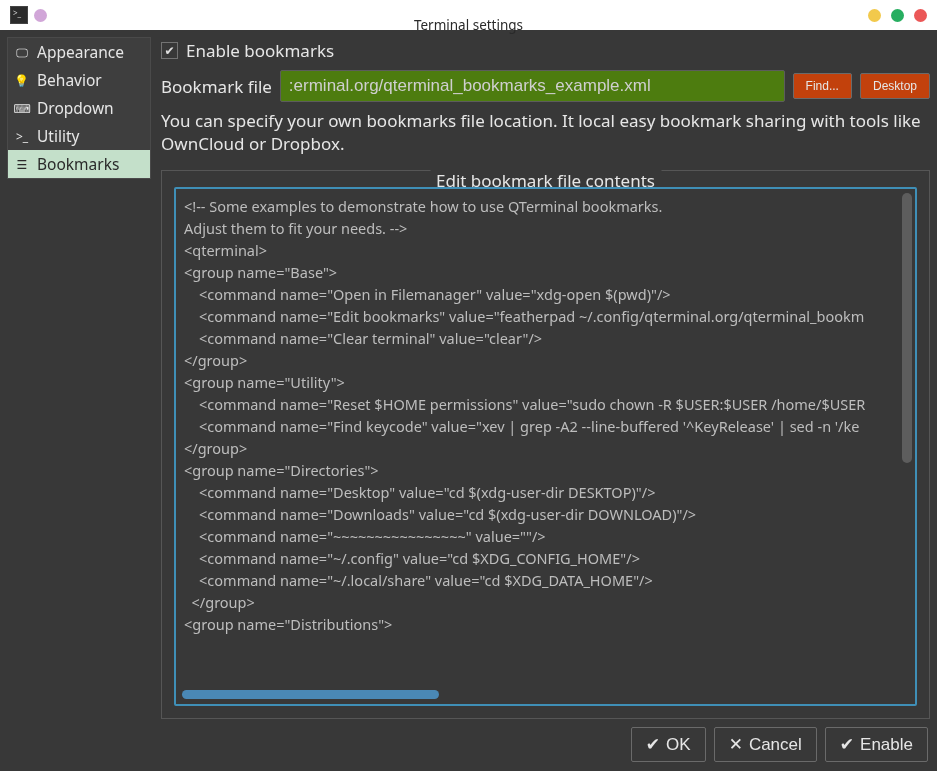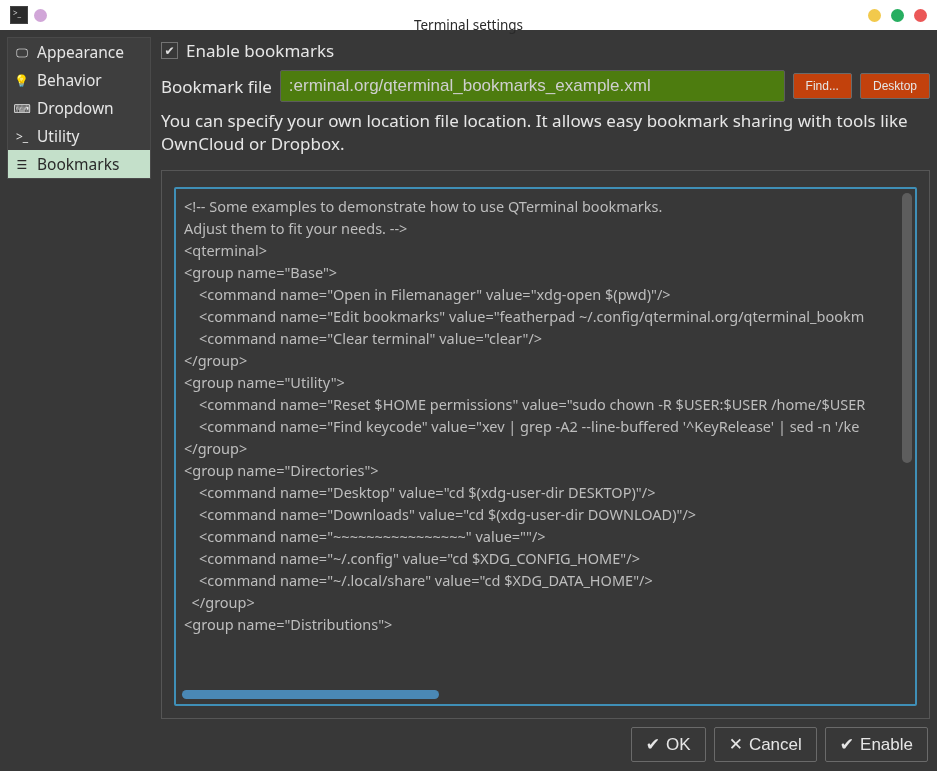--- a/index.html
+++ b/index.html
@@ -254,23 +254,24 @@
           <span class="label">Enable bookmarks</span>
         </div>
 
         <div class="row">
           <span class="field-label">Bookmark file</span>
           <input class="input" value=":erminal.org/qterminal_bookmarks_example.xml" style="">
           <button class="button">Find...</button>
           <button class="button">Desktop</button>
         </div>
 
-        <div class="hint">You can specify your own location file location. It allows easy bookmark sharing with tools like OwnCloud or Dropbox.</div>
+        <div class="hint">You can specify your own bookmarks file location. It local easy bookmark sharing with tools like OwnCloud or Dropbox.</div>
 
         <div class="groupbox">
+          <div class="group-title">Edit bookmark file contents</div>
           <div class="editor-wrap">
             <div class="editor" id="editor">&lt;!-- Some examples to demonstrate how to use QTerminal bookmarks.
 Adjust them to fit your needs. --&gt;
 &lt;qterminal&gt;
 &lt;group name="Base"&gt;
     &lt;command name="Open in Filemanager" value="xdg-open $(pwd)"/&gt;
     &lt;command name="Edit bookmarks" value="featherpad ~/.config/qterminal.org/qterminal_bookm
     &lt;command name="Clear terminal" value="clear"/&gt;
 &lt;/group&gt;
 &lt;group name="Utility"&gt;

